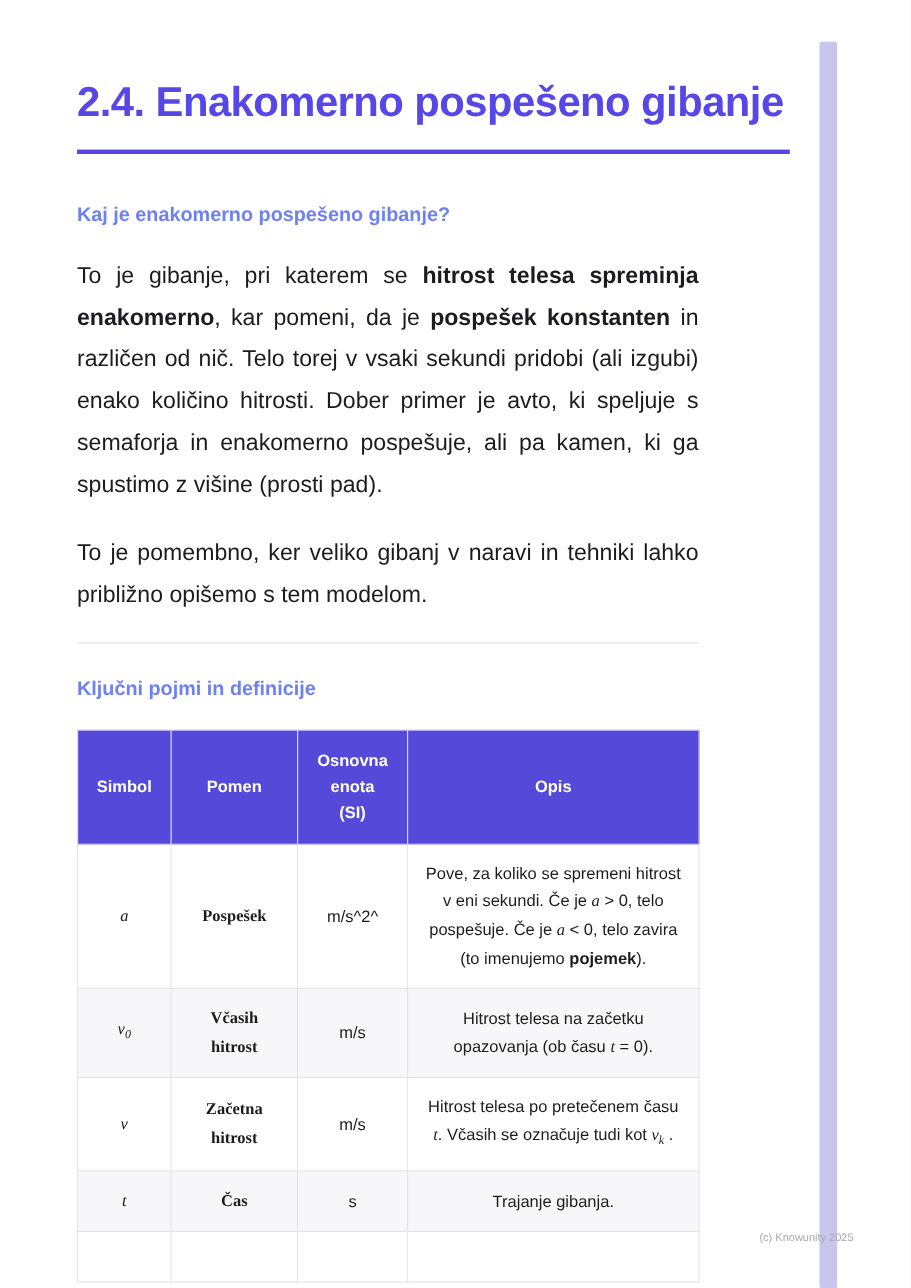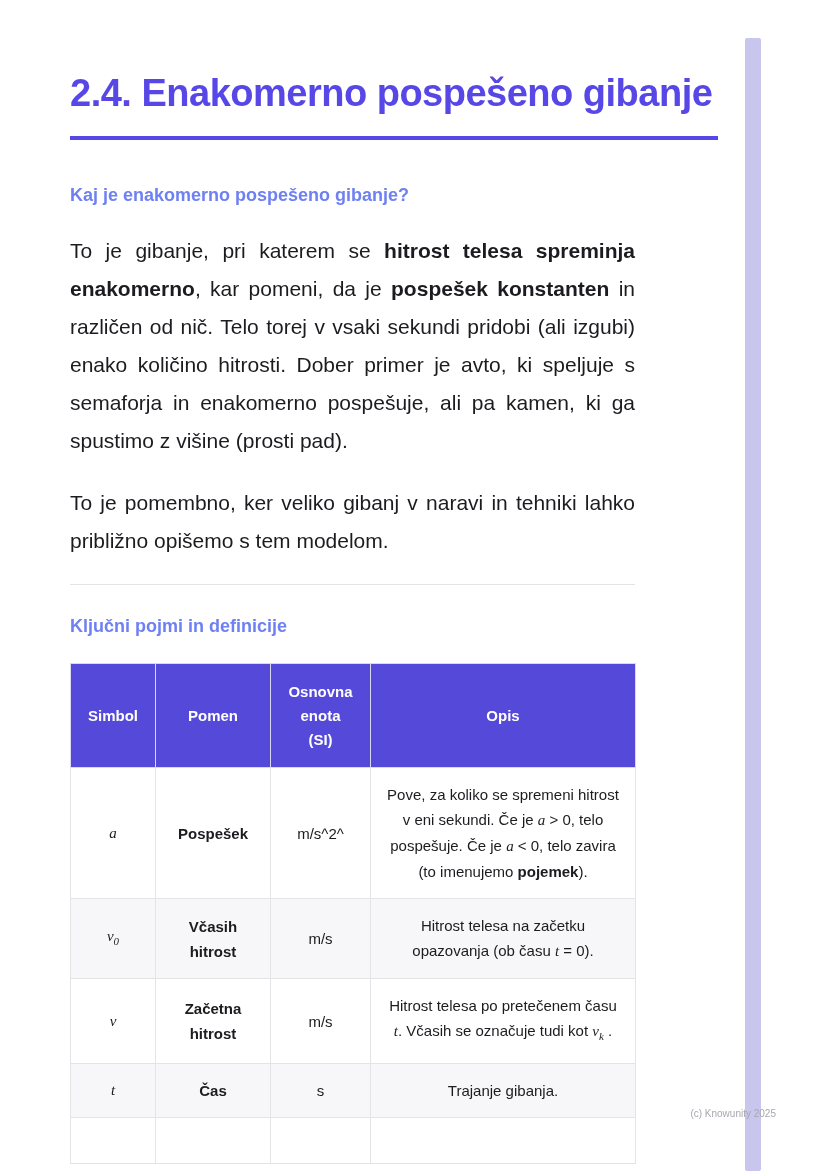--- a/index.html
+++ b/index.html
@@ -96,26 +96,26 @@
     background:var(--c-thbg);
     color:#ffffff;
     font-weight:700;
     height:104px;
     line-height:24px;
     border-color:#d9d7f2;
   }
   .def-table tbody tr:nth-child(even){background:var(--c-rowalt);}
   .def-table tbody tr:last-child td{height:46px;}
   .col-symbol{font-family:"Liberation Serif","DejaVu Serif",serif;font-style:italic;font-size:16px;}
-  .col-pomen .b{font-weight:700;}
+  .col-pomen .b{font-weight:700;font-family:Liberation Serif, serif;}
   .col-opis .b{font-weight:700;}
   .footer{
     position:absolute;
     right:52px;
-    bottom:52px;
+    bottom:40px;
     font-size:10px;
     color:var(--c-footer);
     z-index:2;
     margin-top:32px;
   }
 </style>
 </head>
 <body>
 
 <div class="page">

